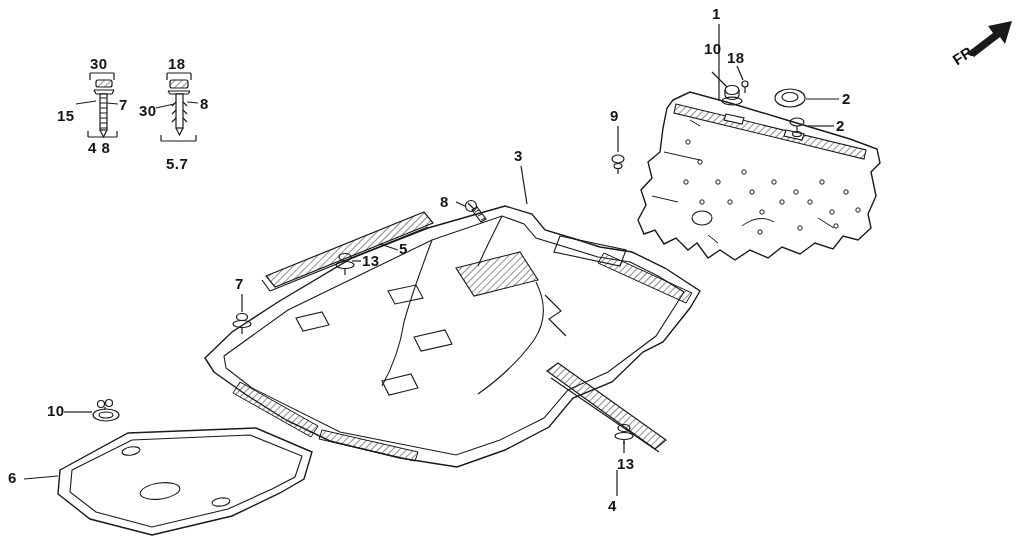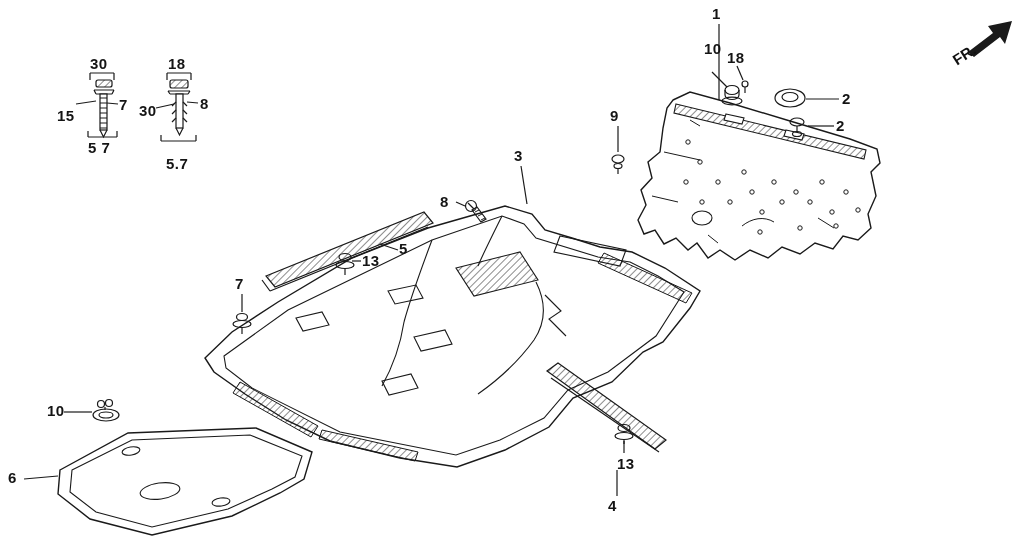--- a/index.html
+++ b/index.html
@@ -200,21 +200,21 @@
 <div class="co" style="left:440px;top:194px">8</div>
 <div class="co" style="left:399px;top:241px">5</div>
 <div class="co" style="left:362px;top:253px">13</div>
 <div class="co" style="left:235px;top:276px">7</div>
 <div class="co" style="left:90px;top:56px">30</div>
 <div class="co" style="left:168px;top:56px">18</div>
 <div class="co" style="left:57px;top:108px">15</div>
 <div class="co" style="left:119px;top:97px">7</div>
 <div class="co" style="left:139px;top:103px">30</div>
 <div class="co" style="left:200px;top:96px">8</div>
-<div class="co" style="left:88px;top:140px">5 7</div>
+<div class="co" style="left:88px;top:140px">4 8</div>
 <div class="co" style="left:166px;top:156px">5.7</div>
 <div class="co" style="left:47px;top:403px">10</div>
 <div class="co" style="left:8px;top:470px">6</div>
 <div class="co" style="left:617px;top:456px">13</div>
 <div class="co" style="left:608px;top:498px">4</div>
 
 <div class="fr" style="left:952px;top:46px">FR.</div>
 
 </div>
 

